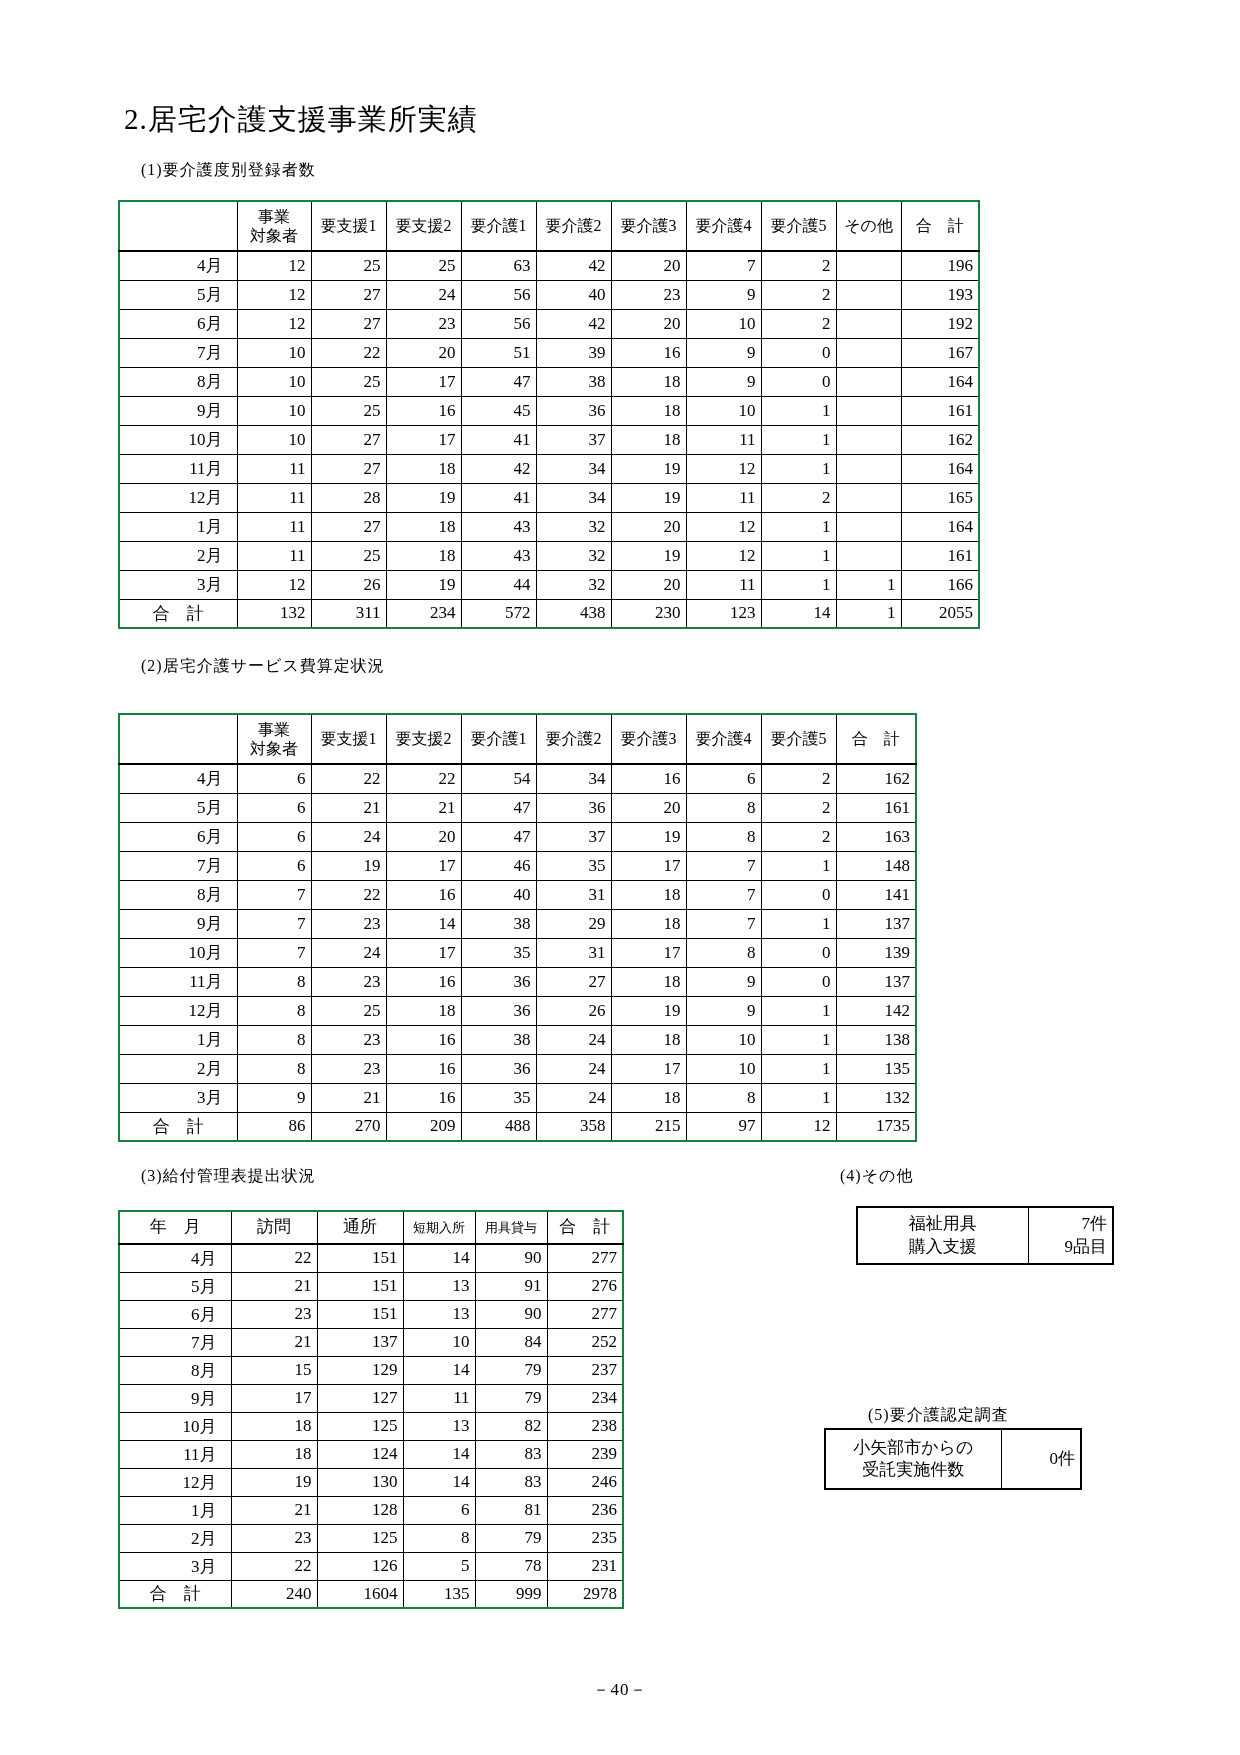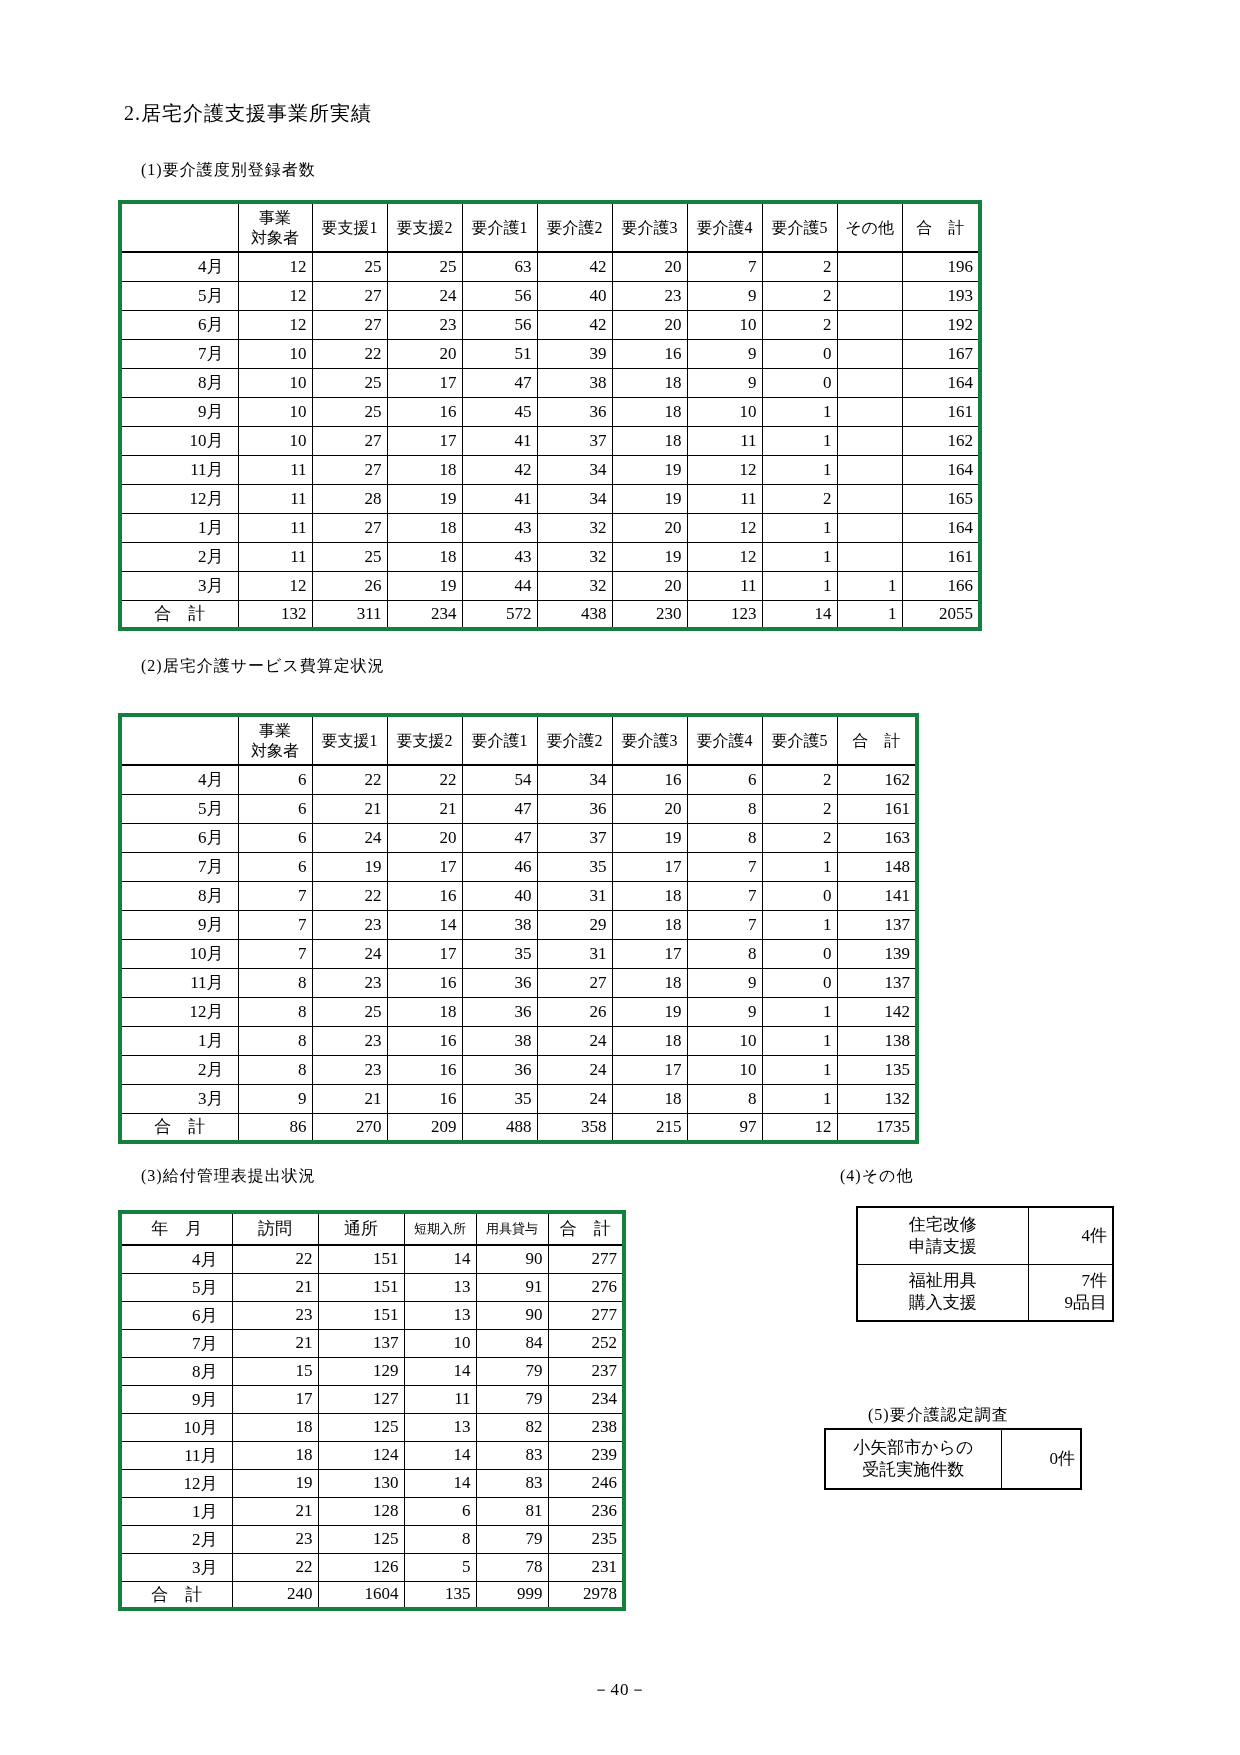--- a/index.html
+++ b/index.html
@@ -10,21 +10,21 @@
     height: 1755px;
     background: #ffffff;
     color: #000000;
     font-family: "Liberation Serif", "DejaVu Serif", serif;
     overflow: hidden;
   }
   .doc-title {
     position: absolute;
     left: 124px;
     top: 100px;
-    font-size: 20px;
+    font-size: 29px;
     font-weight: normal;
     letter-spacing: 1px;
     white-space: nowrap;
   }
   .sec-heading {
     position: absolute;
     font-size: 16px;
     font-weight: normal;
     letter-spacing: 1px;
     white-space: nowrap;
@@ -34,21 +34,21 @@
   #h3s { left: 141px; top: 1166px; }
   #h4s { left: 840px; top: 1166px; }
   #h5s { left: 868px; top: 1405px; }
 
   table {
     position: absolute;
     border-collapse: collapse;
     table-layout: fixed;
     background: #fff;
   }
-  .stat-table { border: 4px solid #15803d; }
+  .stat-table { border: 2px solid #15803d; }
   .stat-table th, .stat-table td {
     border: 1px solid #000;
     overflow: hidden;
     white-space: nowrap;
   }
   .stat-table thead th {
     border-bottom: 2px solid #000;
     font-weight: normal;
     text-align: center;
     font-size: 16px;
@@ -624,24 +624,20 @@
 
   <div id="h4s" class="sec-heading">(4)その他</div>
   <table id="t4" class="kv-table">
     <colgroup>
       <col style="width:171px">
         <col style="width:85px">
     </colgroup>
     <thead></thead>
     <tbody>
         <tr>
-          <td>住宅改修<br>申請支援</td>
-          <td>4件</td>
-        </tr>
-        <tr>
           <td>福祉用具<br>購入支援</td>
           <td>7件<br>9品目</td>
         </tr>
       </tbody>
   </table>
 
   <div id="h5s" class="sec-heading">(5)要介護認定調査</div>
   <table id="t5" class="kv-table">
     <colgroup>
       <col style="width:176px">

